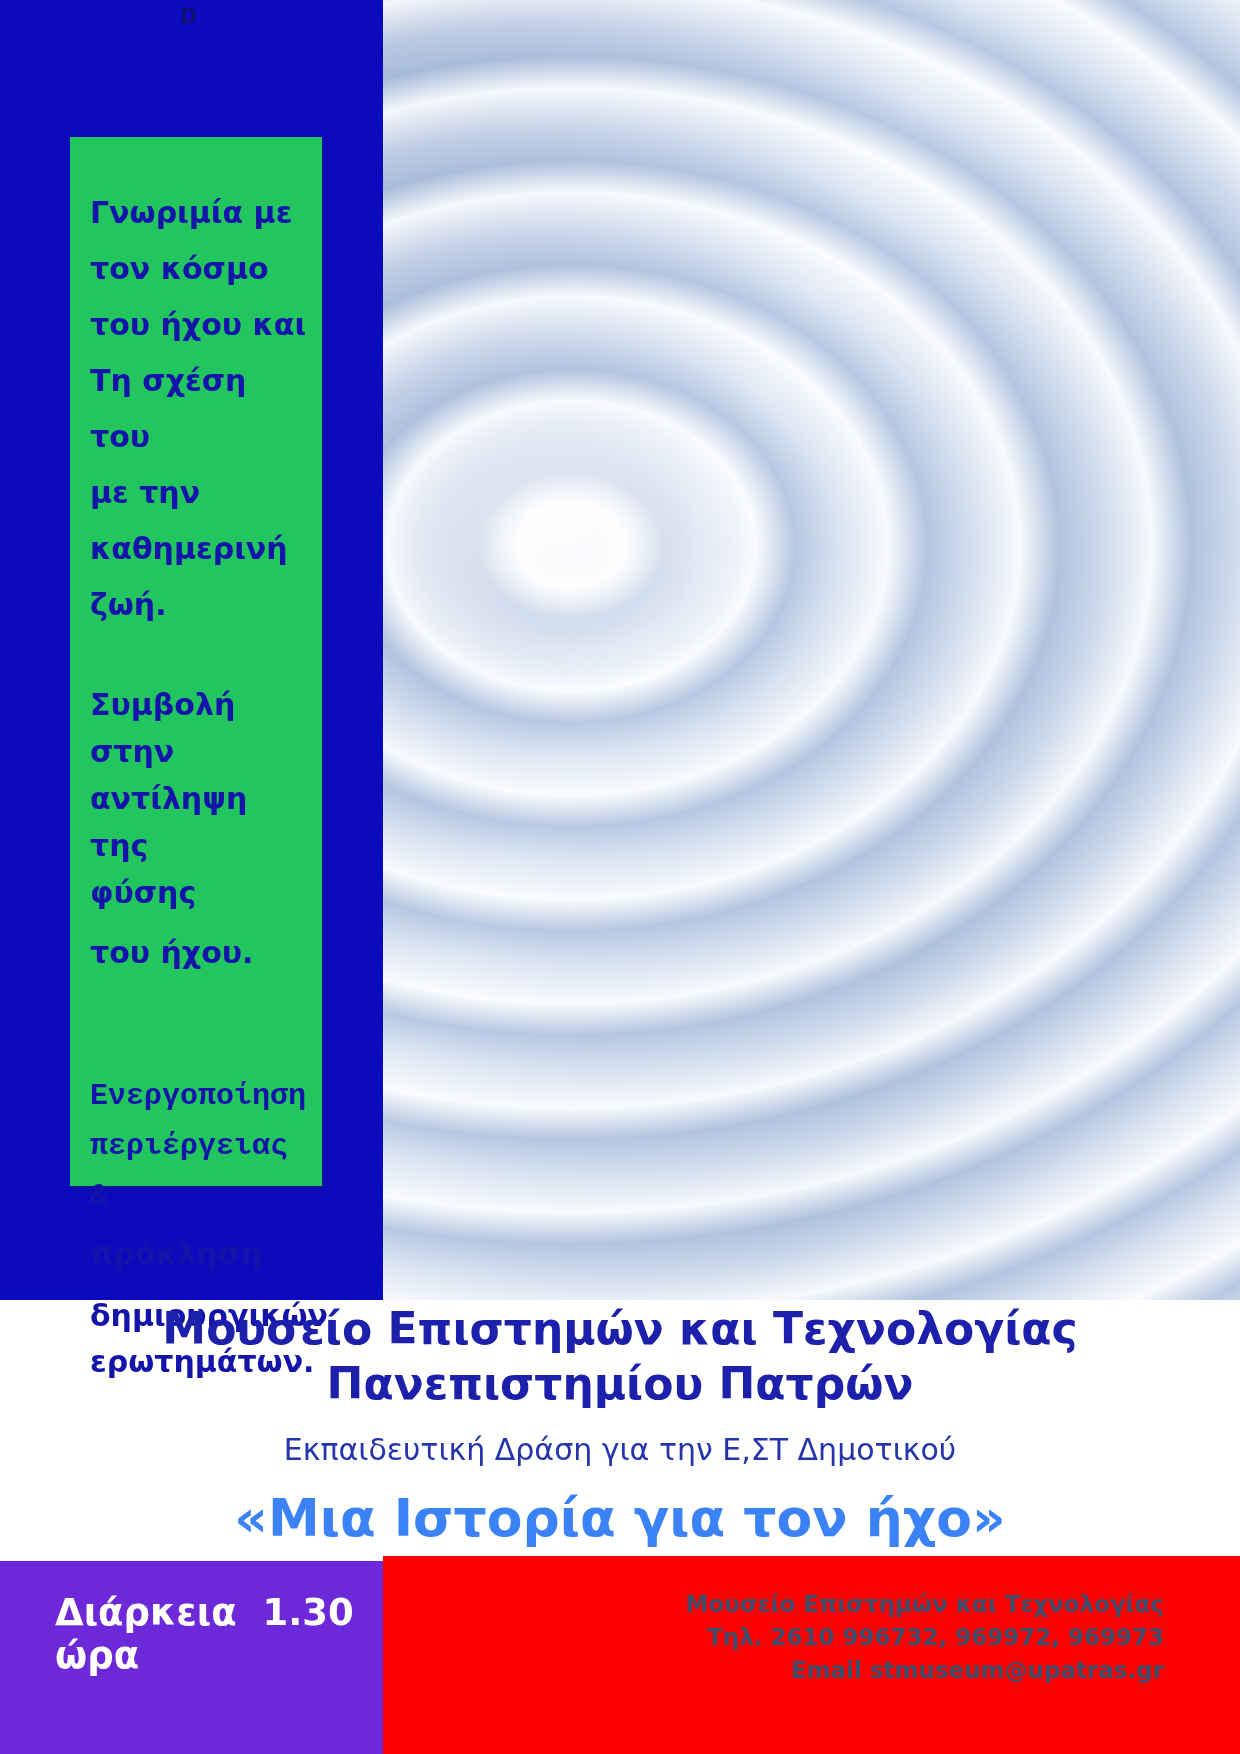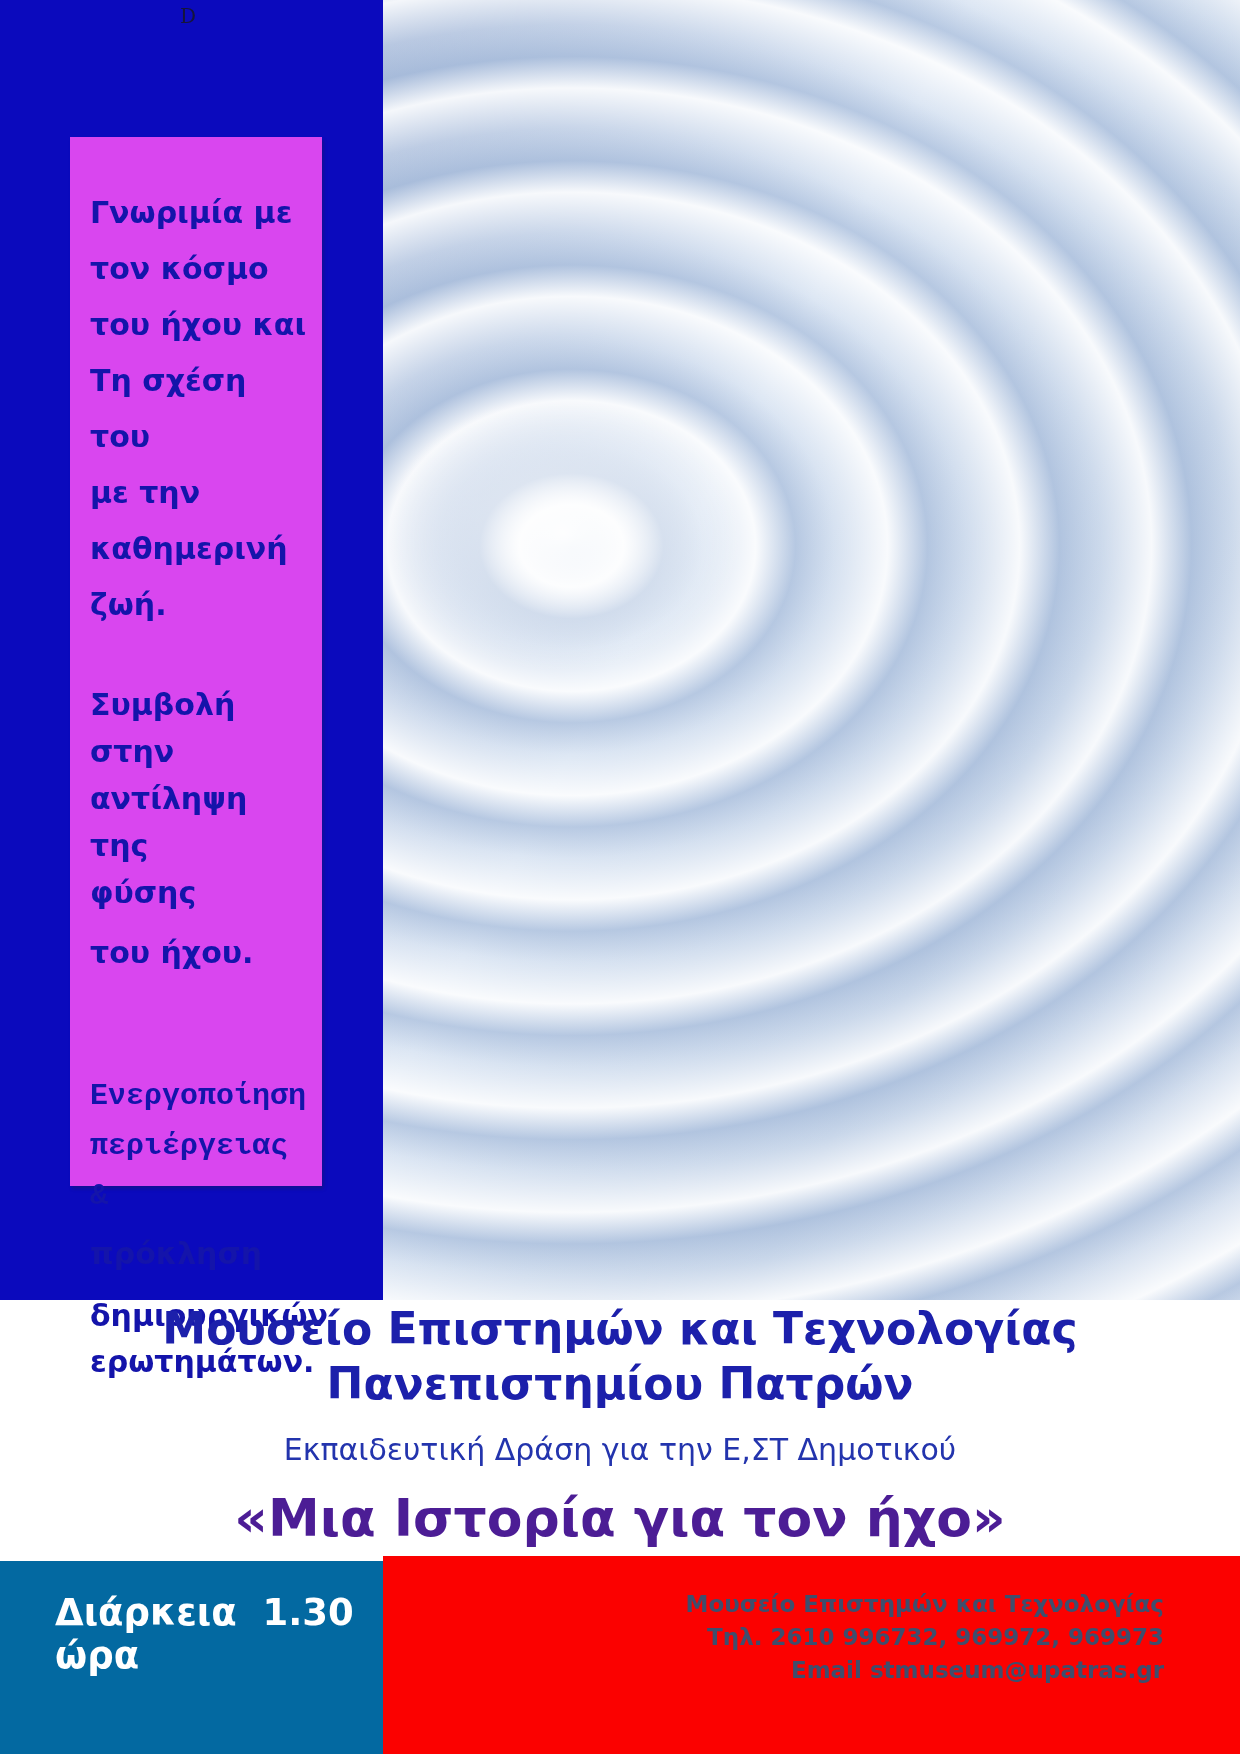--- a/index.html
+++ b/index.html
@@ -14,21 +14,21 @@
     position:absolute; left:0; top:0; width:383px; height:1300px;
     background:#0b0abd;
   }
   .corner-mark {
     position:absolute; left:180px; top:4px;
     font-family:"DejaVu Serif", serif; font-size:20px; color:#16163a;
     font-weight:normal;
   }
   .notice-card {
     position:absolute; left:70px; top:137px; width:252px; height:1049px;
-    background:#d946ef; box-sizing:border-box;
+    background:#22c55e; box-sizing:border-box;
     padding:48px 10px 0 20px;
     color:#1414aa; font-weight:bold; font-size:30px;
     box-shadow:2px 3px 3px rgba(30,30,80,0.35);
   }
   .notice-card .block { white-space:pre-wrap; }
   .blk-a { line-height:56px; }
   .blk-b { line-height:47px; margin-top:48px; }
   .blk-c { line-height:53px; margin-top:10px; }
   .blk-d { line-height:50px; margin-top:92px;font-family:Liberation Mono, monospace; }
   .blk-e { line-height:55px; margin-top:5px; }
@@ -51,35 +51,35 @@
     font-weight:bold; color:#1c20ab;
   }
   .title-1 { top:1303px; font-size:44px; }
   .title-2 { top:1358px; font-size:44px;text-align:center; }
   .subtitle {
     position:absolute; left:0; top:1432px; width:1240px; text-align:center;
     font-weight:normal; font-size:30px; color:#2334ad;
   }
   .headline {
     position:absolute; left:0; top:1488px; width:1240px; text-align:center;
-    font-weight:bold; font-size:52px; color:#4c1d95;
+    font-weight:bold; font-size:52px; color:#3b82f6;
   }
 
   
   .bottom-red {
     position:absolute; left:383px; top:1556px; width:857px; height:198px;
     background:#fb0100; box-sizing:border-box;
     padding:32px 76px 0 0;
     text-align:right; color:#3f4e6d; font-weight:bold;
     font-size:23px; line-height:33px;
   }
   .bottom-red div { white-space:pre-wrap; }
   .bottom-blue {
     position:absolute; left:0; top:1561px; width:383px; height:193px;
-    background:#0369a1; box-sizing:border-box;
+    background:#6d28d9; box-sizing:border-box;
     padding:30px 0 0 55px;
     color:#ffffff; font-weight:bold; font-size:37px; white-space:pre-wrap;
   }
 </style>
 </head>
 <body>
 
 <div class="page">
 
   <div class="sidebar">

